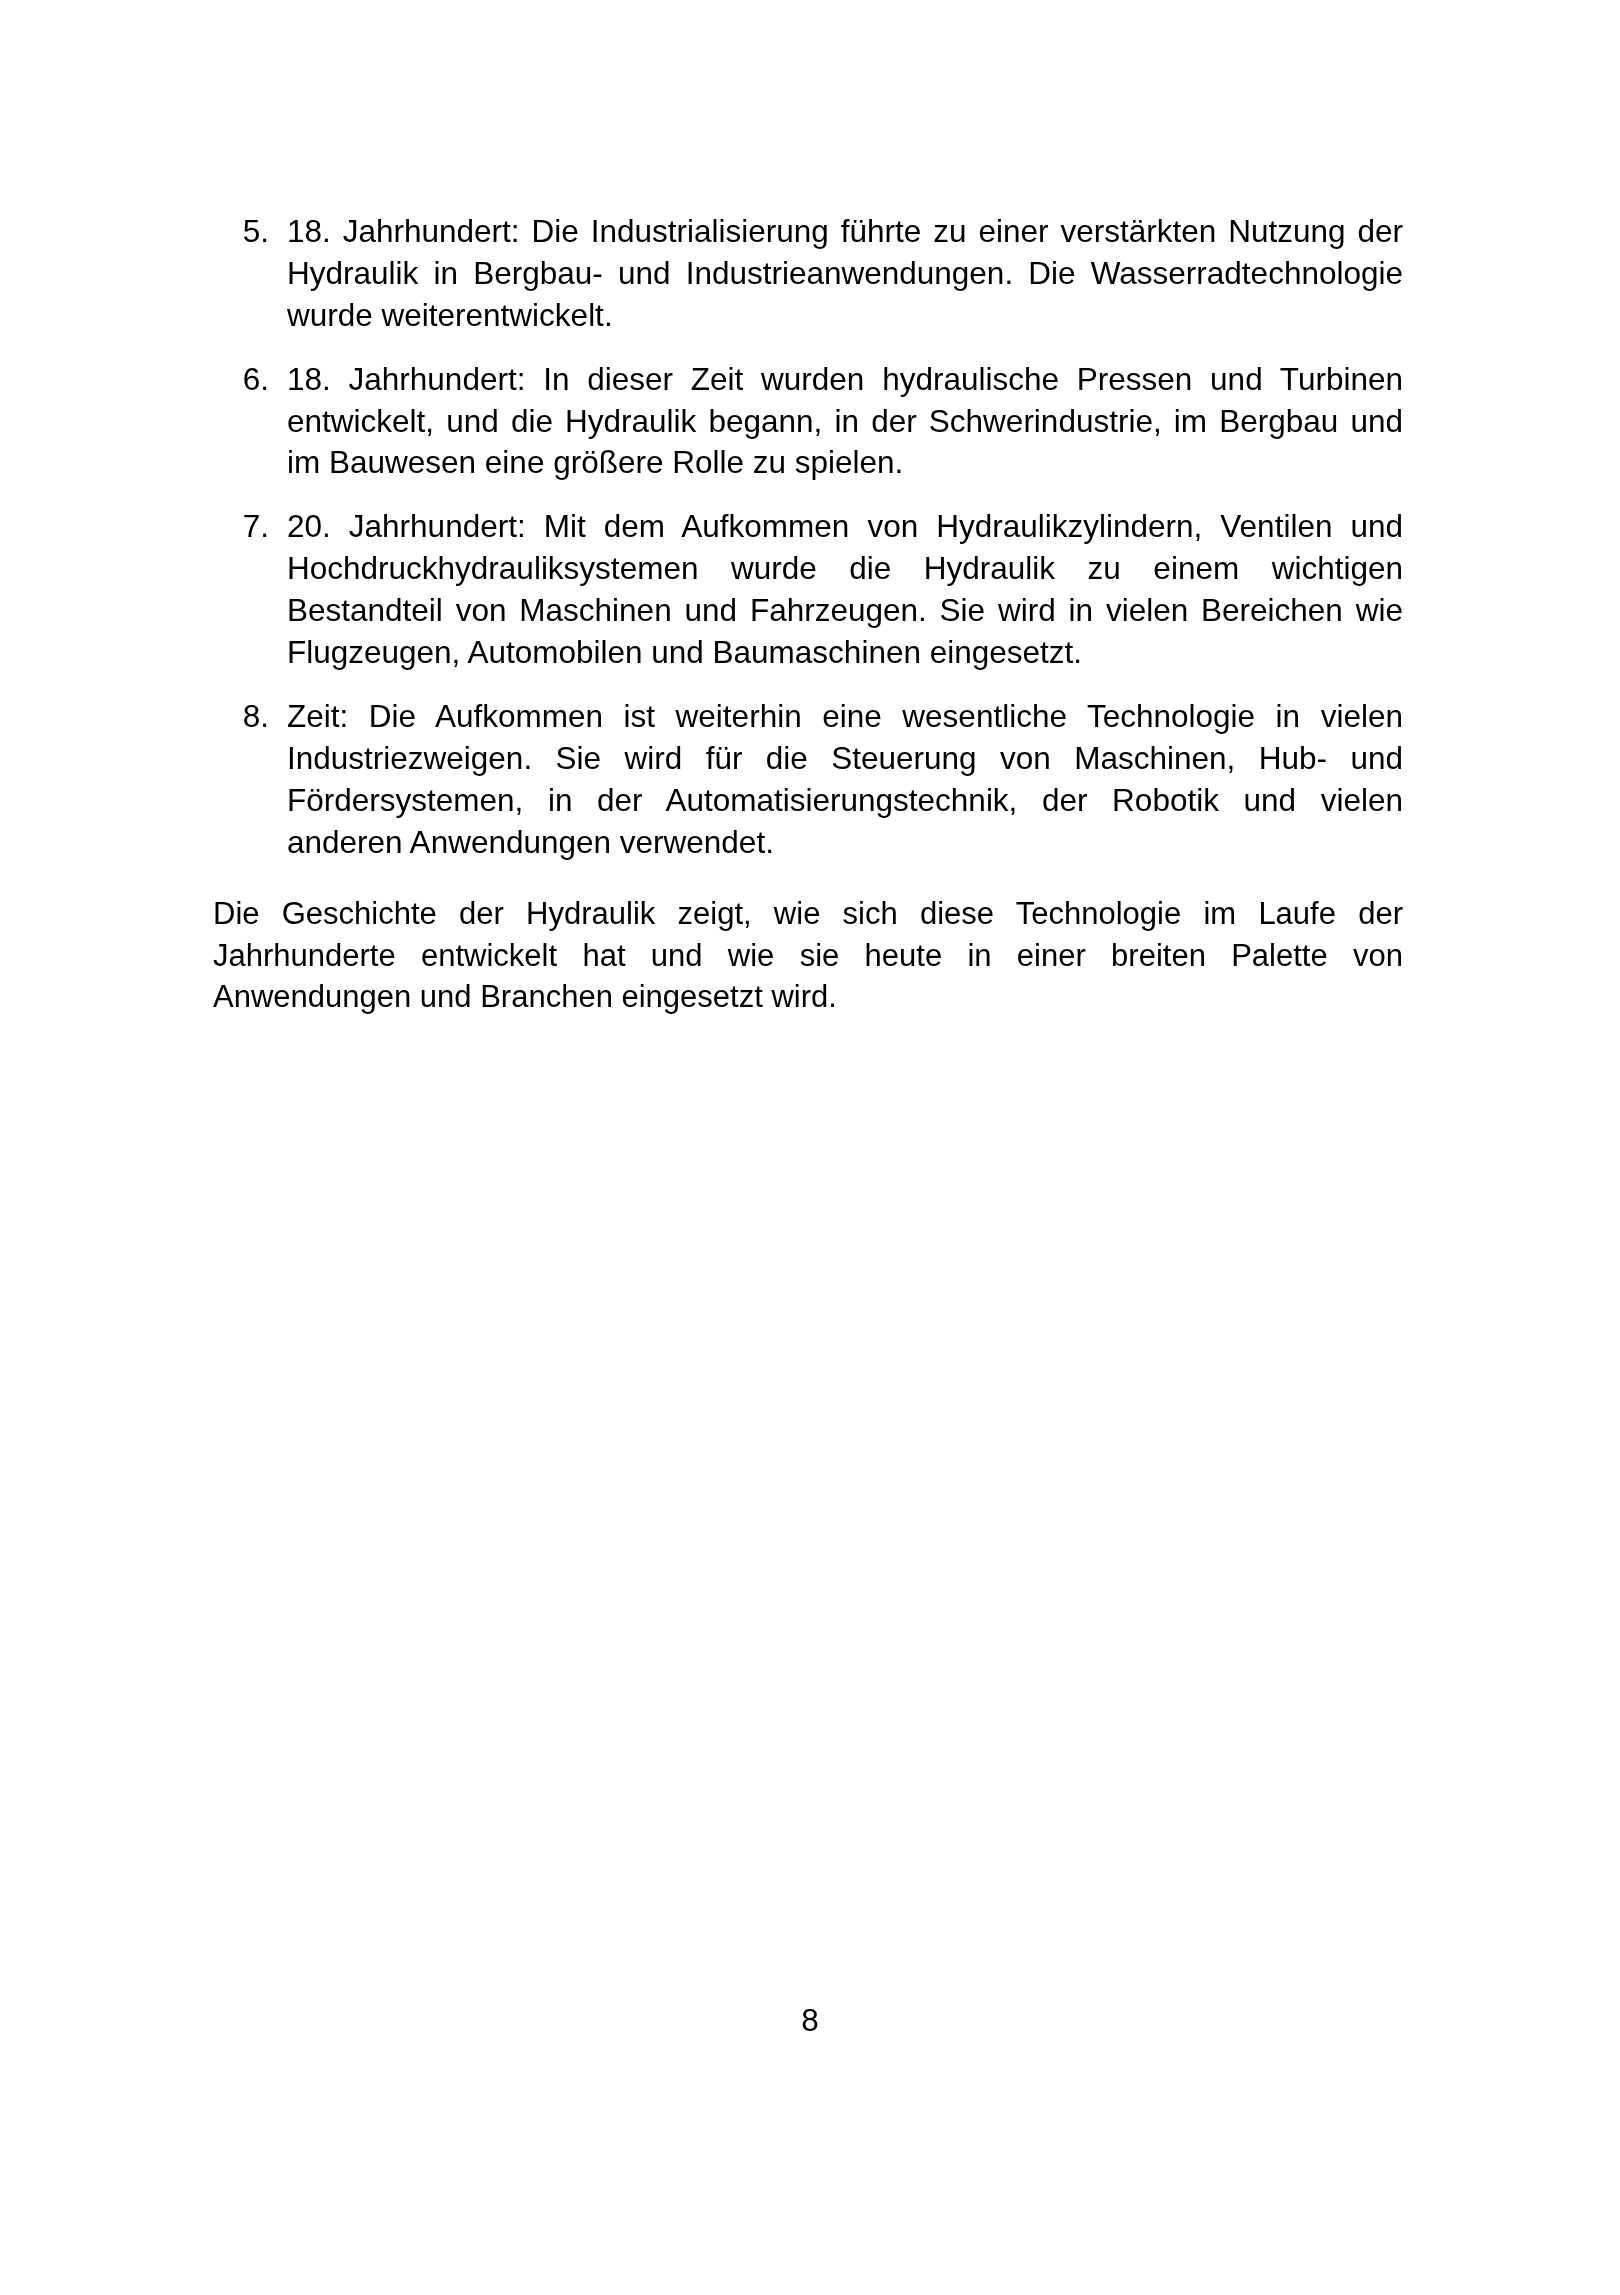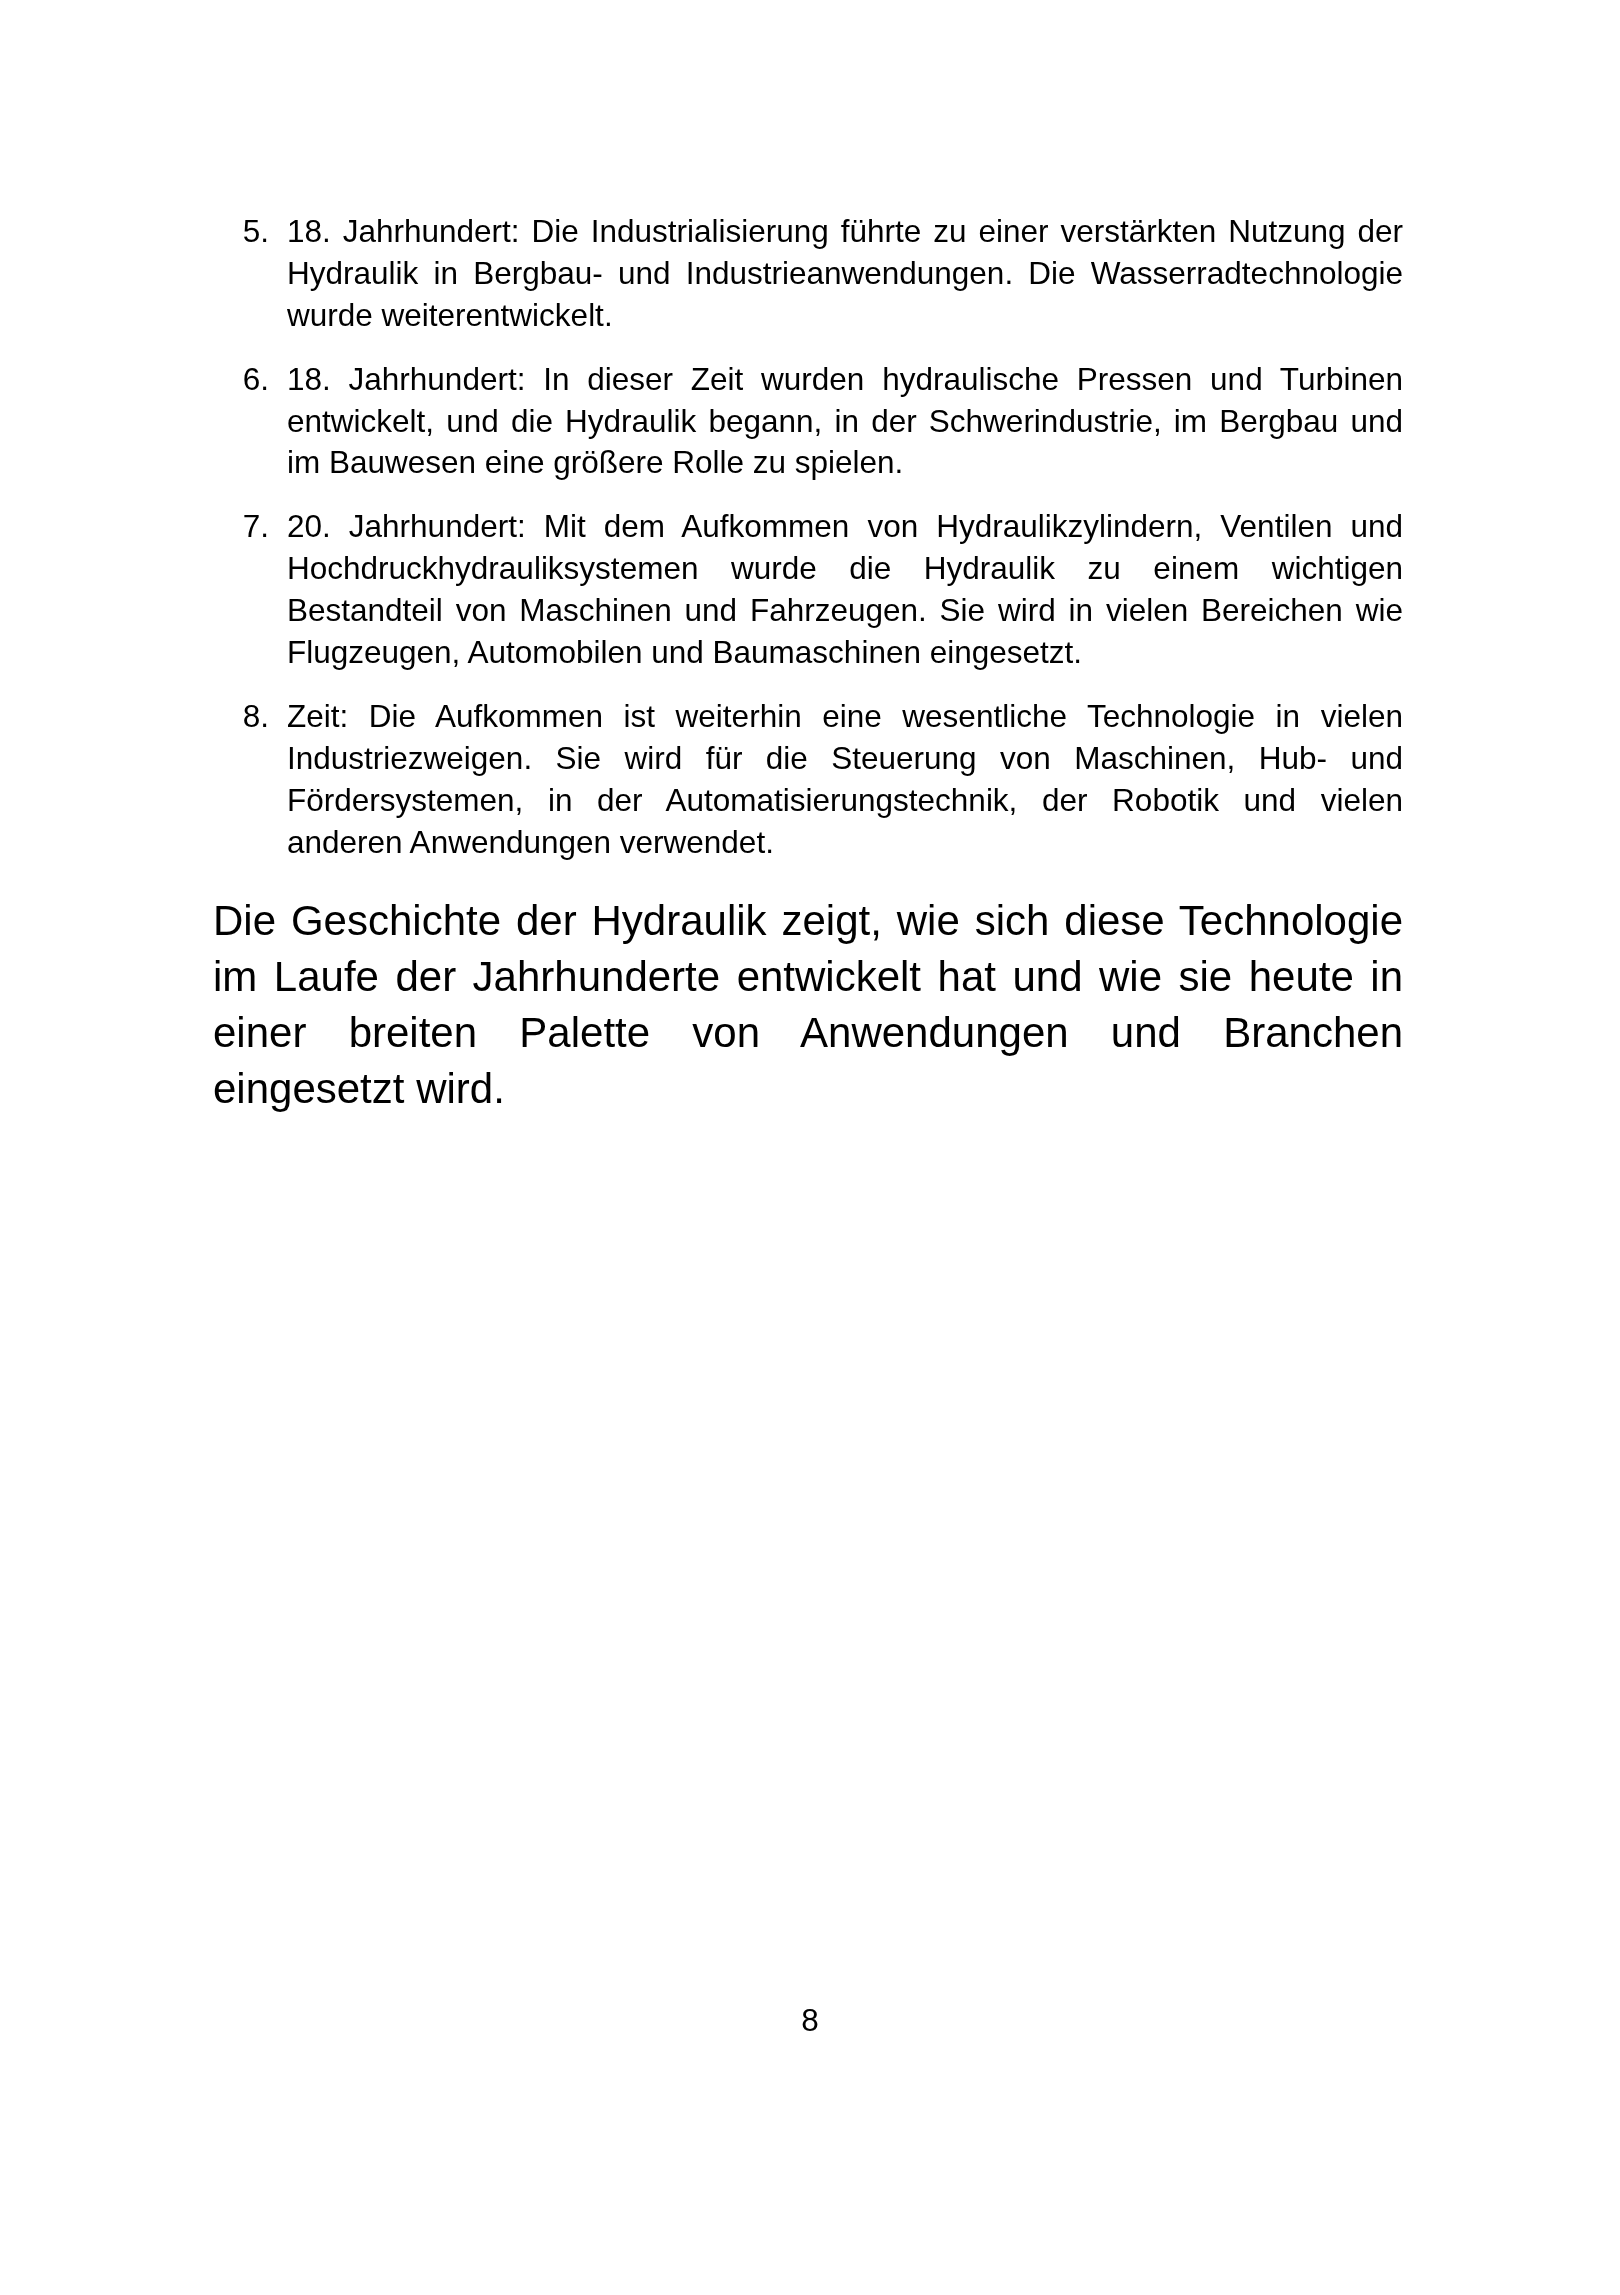--- a/index.html
+++ b/index.html
@@ -52,21 +52,21 @@
     font-size: 31.5px;
     line-height: 1.33;
   }
   ol.numbered > li .item-text {
     display: block;
   }
   .item-text b {
     font-weight: normal;
   }
   p.body-par {
-    font-size: 42px;
+    font-size: 31px;
     line-height: 1.33;
     text-align: justify;
     text-justify: inter-word;
     margin: 0;
     margin-top: 30px;
   }
   
   .item-text, p.body-par {
     hyphens: manual;
   }

